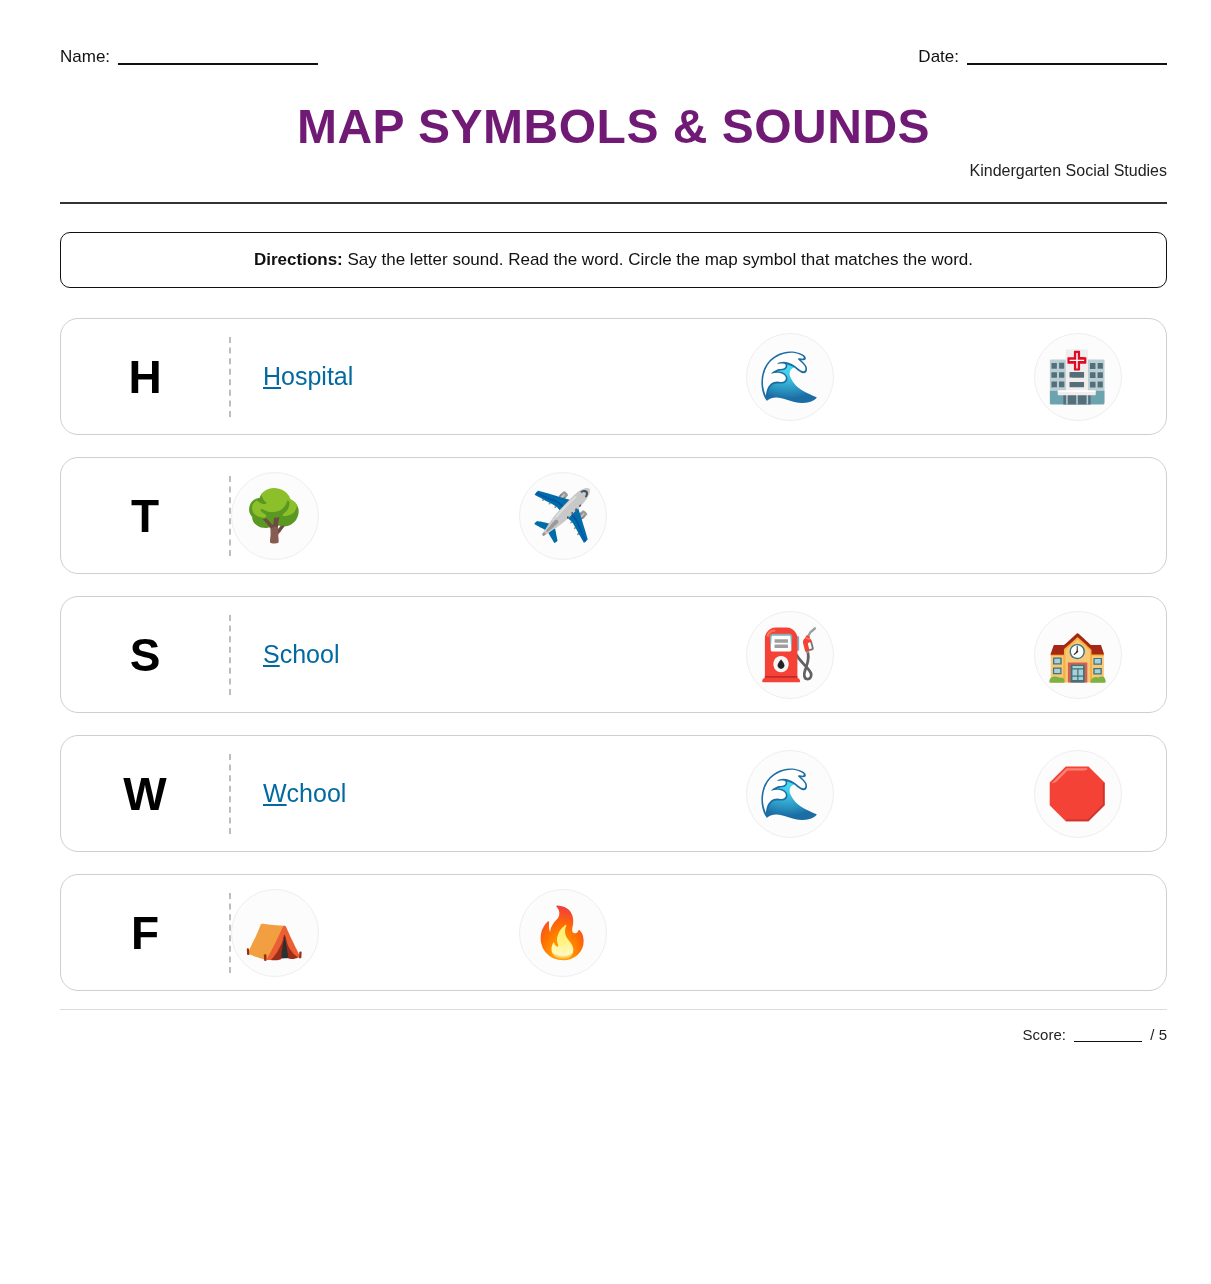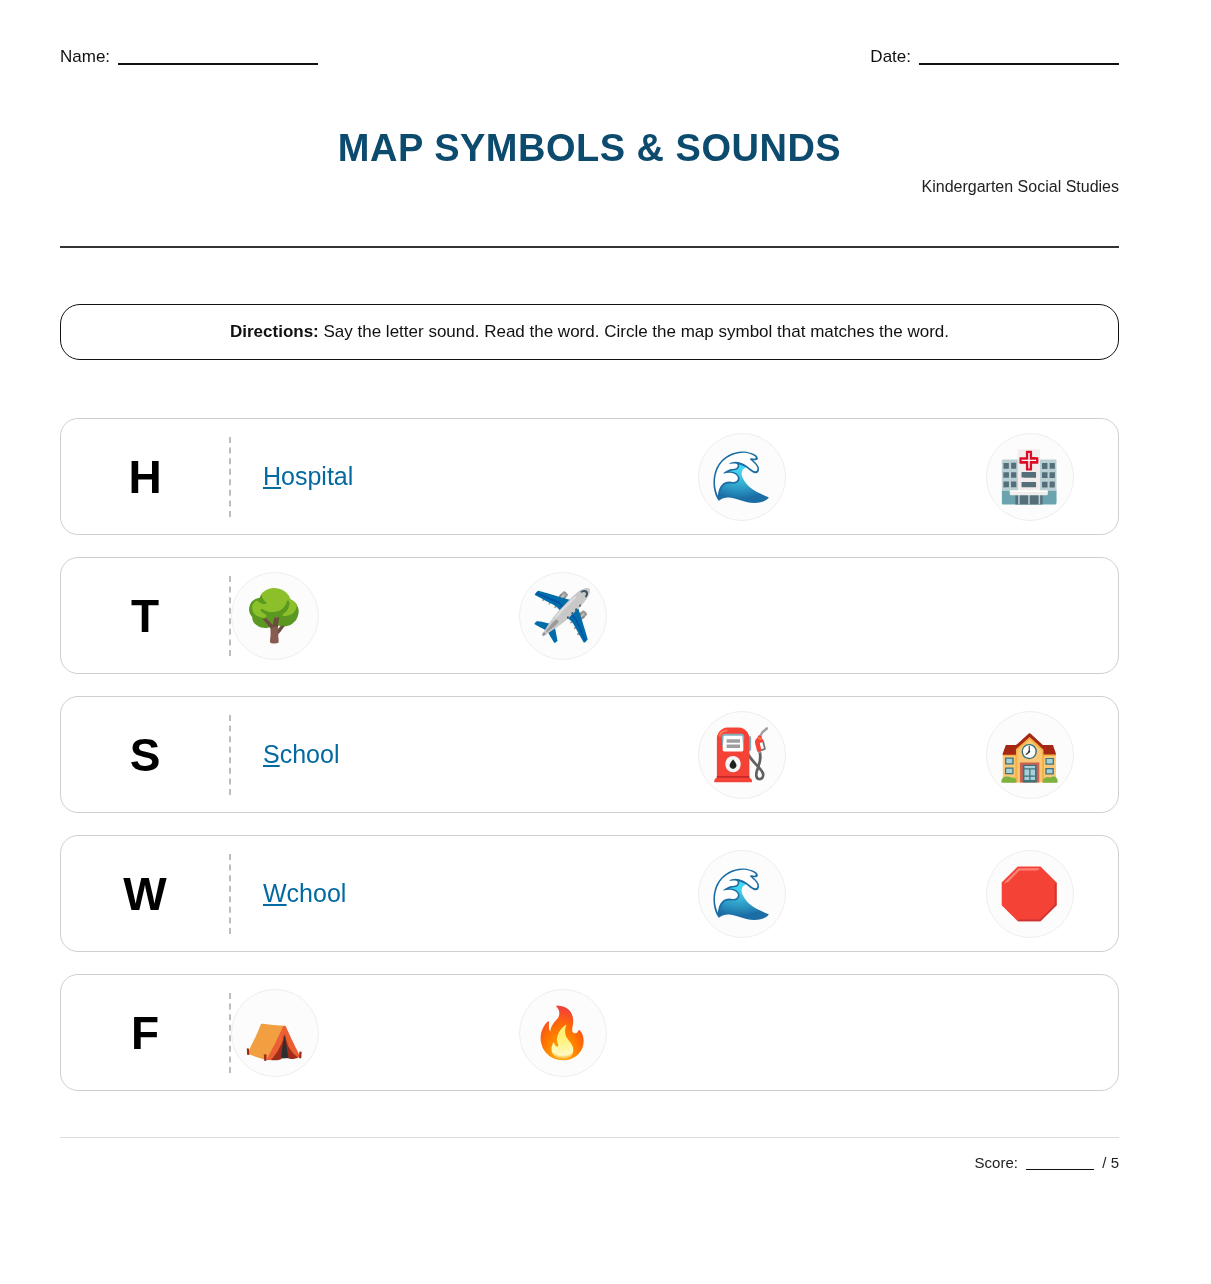--- a/index.html
+++ b/index.html
@@ -12,24 +12,23 @@
     height: 1284px;
     font-family: "Liberation Sans", sans-serif;
     color: #111111;
     position: relative;
     overflow: hidden;
   }
   .page {
     width: 1211px;
     height: 952px;
     box-sizing: border-box;
-    padding: 48px 92px 20px 60px;
+    padding: 48px 44px 20px 60px;
     display: flex;
     flex-direction: column;
-    gap: 28px;
   }
 
   
   .namedate {
     display: flex;
     justify-content: space-between;
     align-items: flex-end;
     font-size: 17px;
     margin-bottom: 34px;
   }
@@ -50,43 +49,43 @@
   }
   .nd-line.date {
     width: 200px;
   }
 
   
   .title-block {
     text-align: center;
   }
   .title {
-    font-size: 38px;
+    font-size: 48px;
     font-weight: bold;
     letter-spacing: 0.5px;
     margin: 0 0 8px 0;
-    color: #0c4a6e;
+    color: #701a75;
   }
   .subtitle {
     font-size: 16px;
     color: #222;
     margin: 0;
     text-align: right;
   }
   .title-rule {
     margin-top: 22px;
     border-top: 2px solid #333;
     height: 0;
   }
 
   
   .directions {
     margin-top: 28px;
     border: 1.5px solid #111;
-    border-radius: 20px;
+    border-radius: 10px;
     padding: 16px 20px;
     text-align: center;
     font-size: 17px;
     line-height: 1.3;
   }
   .directions b {
     font-weight: bold;
   }
 
   

